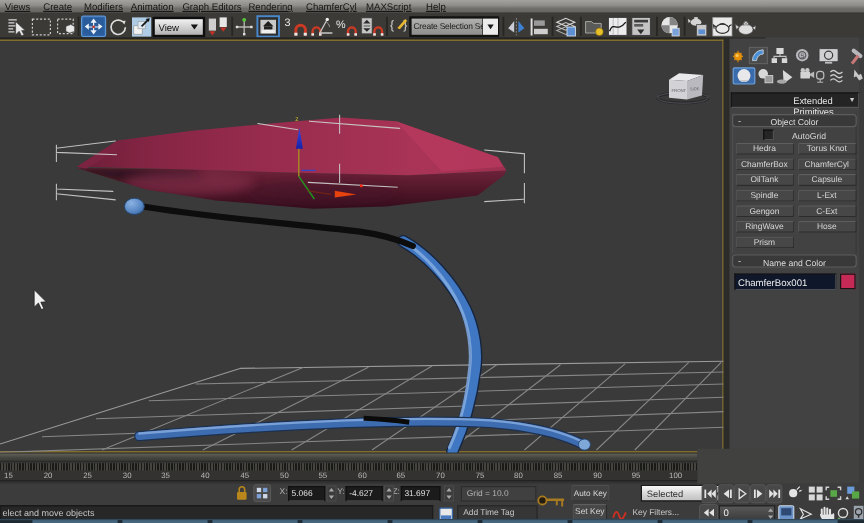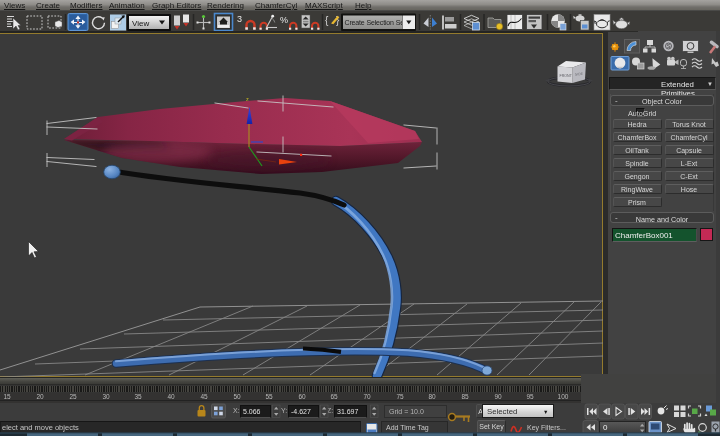--- a/index.html
+++ b/index.html
@@ -411,54 +411,54 @@
 <div class="abs" style="left:609px;top:76.5px;width:107px;height:13px;background:#242424;border:1px solid #161616;border-bottom-color:#575757;border-right-color:#4a4a4a;">
 <div class="abs" style="left:3px;top:2px;font-size:7.8px;color:#e6e6e6;margin-left:48px;">Extended Primitives</div>
 <div class="abs" style="right:2px;top:3px;font-size:6px;color:#cccccc;">▼</div>
 </div>
 <div class="abs" style="left:610px;top:94px;width:104px;height:117px;border-left:1px solid #4e4e4e;border-right:1px solid #383838;"></div>
 <div class="abs" style="left:610px;top:94.5px;width:104px;height:11px;background:#393939;border:1px solid #5c5c5c;border-radius:3px;">
 <div class="abs" style="left:4px;top:0px;width:8px;height:8px;font-size:8px;color:#cfcfcf;">-</div>
 <div class="abs" style="left:0;top:1.5px;width:100%;text-align:center;font-size:7.2px;color:#dedede;">Object Color</div>
 </div>
 <div class="abs" style="left:636px;top:108px;width:9px;height:9px;background:#252525;border:1px solid #101010;border-bottom-color:#5a5a5a;border-right-color:#505050;"></div>
-<div class="abs" style="left:628px;top:108.5px;font-size:7.2px;color:#d4d4d4;text-align:center;">AutoGrid</div>
+<div class="abs" style="left:660px;top:108.5px;font-size:7.2px;color:#d4d4d4;text-align:center;">AutoGrid</div>
 <div class="btn" style="left:612.5px;top:118.5px;width:49px;height:10.5px;line-height:9px;">Hedra</div>
 <div class="btn" style="left:664.5px;top:118.5px;width:49px;height:10.5px;line-height:9px;">Torus Knot</div>
 <div class="btn" style="left:612.5px;top:131.5px;width:49px;height:10.5px;line-height:9px;">ChamferBox</div>
 <div class="btn" style="left:664.5px;top:131.5px;width:49px;height:10.5px;line-height:9px;">ChamferCyl</div>
 <div class="btn" style="left:612.5px;top:144.5px;width:49px;height:10.5px;line-height:9px;">OilTank</div>
 <div class="btn" style="left:664.5px;top:144.5px;width:49px;height:10.5px;line-height:9px;">Capsule</div>
 <div class="btn" style="left:612.5px;top:157.5px;width:49px;height:10.5px;line-height:9px;">Spindle</div>
 <div class="btn" style="left:664.5px;top:157.5px;width:49px;height:10.5px;line-height:9px;">L-Ext</div>
 <div class="btn" style="left:612.5px;top:170.5px;width:49px;height:10.5px;line-height:9px;">Gengon</div>
 <div class="btn" style="left:664.5px;top:170.5px;width:49px;height:10.5px;line-height:9px;">C-Ext</div>
 <div class="btn" style="left:612.5px;top:183.5px;width:49px;height:10.5px;line-height:9px;">RingWave</div>
 <div class="btn" style="left:664.5px;top:183.5px;width:49px;height:10.5px;line-height:9px;">Hose</div>
 <div class="btn" style="left:612.5px;top:196.5px;width:49px;height:10.5px;line-height:9px;">Prism</div>
 <div class="abs" style="left:610px;top:212px;width:104px;height:11px;background:#393939;border:1px solid #5c5c5c;border-radius:3px;">
 <div class="abs" style="left:4px;top:0px;font-size:8px;color:#cfcfcf;">-</div>
 <div class="abs" style="left:0;top:1.5px;width:100%;text-align:center;font-size:7.2px;color:#dedede;">Name and Color</div>
   </div>
-<div class="abs" style="left:612px;top:227.5px;width:85px;height:14px;background:#14532d;border:1px solid #141414;border-bottom-color:#5e5e5e;border-right-color:#4a4a4a;">
+<div class="abs" style="left:612px;top:227.5px;width:85px;height:14px;background:#0f172a;border:1px solid #141414;border-bottom-color:#5e5e5e;border-right-color:#4a4a4a;">
 <div class="abs" style="left:2px;top:2.5px;font-size:8px;color:#ededed;">ChamferBox001</div>
   </div>
 <div class="abs" style="left:700px;top:228px;width:13px;height:13px;background:#c42a55;border:1px solid #161616;"></div>
 
 <div class="lbl" style="left:233px;top:407px;">X:</div>
 <div class="fld" style="left:240px;top:404.5px;width:31px;">5.066</div>
 <div class="lbl" style="left:281px;top:407px;">Y:</div>
 <div class="fld" style="left:288px;top:404.5px;width:31px;">-4.627</div>
 <div class="lbl" style="left:327px;top:407px;">Z:</div>
 <div class="fld" style="left:334px;top:404.5px;width:33px;">31.697</div>
 <div class="abs" style="left:384px;top:404.5px;width:63px;height:13px;background:#404040;border:1px solid #2d2d2d;">
     <div class="lbl" style="left:4px;top:2.5px;">Grid = 10.0</div>
   </div>
 <div class="abs" style="left:476px;top:404px;width:32px;height:14px;background:#424242;border:1px solid #4e4e4e;border-bottom-color:#303030;border-radius:2px;color:#dcdcdc;font-size:6.8px;text-align:center;line-height:13px;white-space:nowrap;">Auto Key</div>
-<div class="abs" style="left:482px;top:404px;width:72px;height:14px;background:linear-gradient(#f7f7f7,#d4d4d4 60%,#c2c2c2);border:1px solid #1a1a1a;">
+<div class="abs" style="left:534px;top:404px;width:72px;height:14px;background:linear-gradient(#f7f7f7,#d4d4d4 60%,#c2c2c2);border:1px solid #1a1a1a;">
 <div class="abs" style="left:4px;top:2px;font-size:7.8px;color:#2e2e2e;">Selected</div>
 <div class="abs" style="left:60px;top:3.5px;font-size:5.5px;color:#111;">▼</div>
 </div>
 <div class="btn" style="left:477px;top:420px;width:29px;height:13.5px;line-height:12px;">Set Key</div>
 <div class="lbl" style="left:527px;top:423.5px;color:#c8c8c8;">Key Filters...</div>
 <div class="abs" style="left:381px;top:421px;width:67px;height:13px;background:#363636;border:1px solid #272727;"></div>
 <div class="lbl" style="left:386px;top:424px;color:#c8c8c8;">Add Time Tag</div>
 <div id="prompt" class="abs">elect and move objects</div>
 <div class="abs" style="left:599px;top:420.5px;width:47px;height:13.5px;background:linear-gradient(#585858,#3c3c3c);border:1px solid #232323;color:#f0f0f0;font-size:8px;padding:1px 0 0 3px;">0</div>
 <svg class="abs" style="left:0;top:403px" width="720" height="33" viewBox="0 403 720 33">

